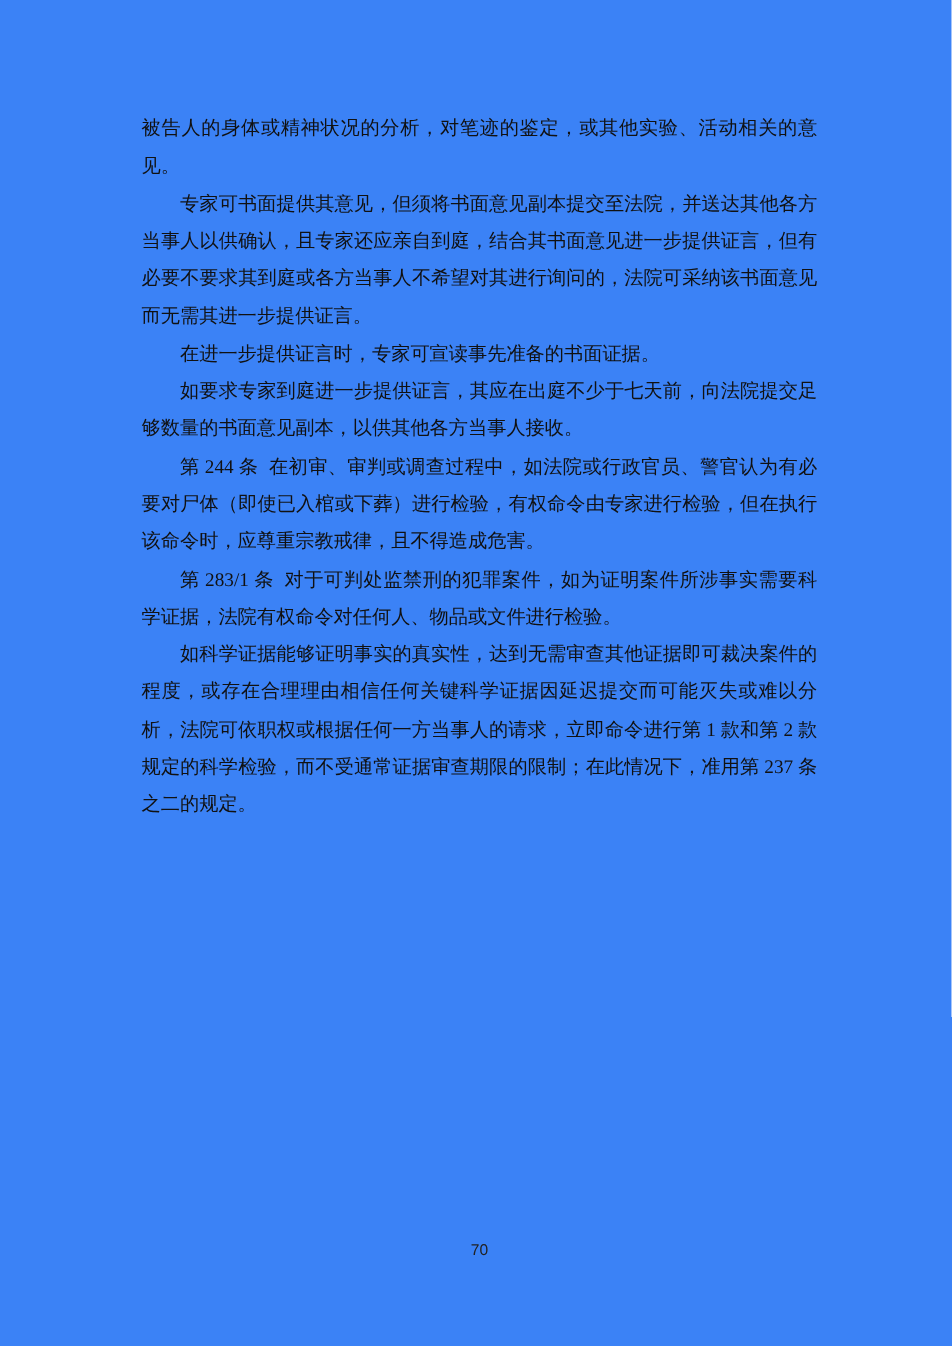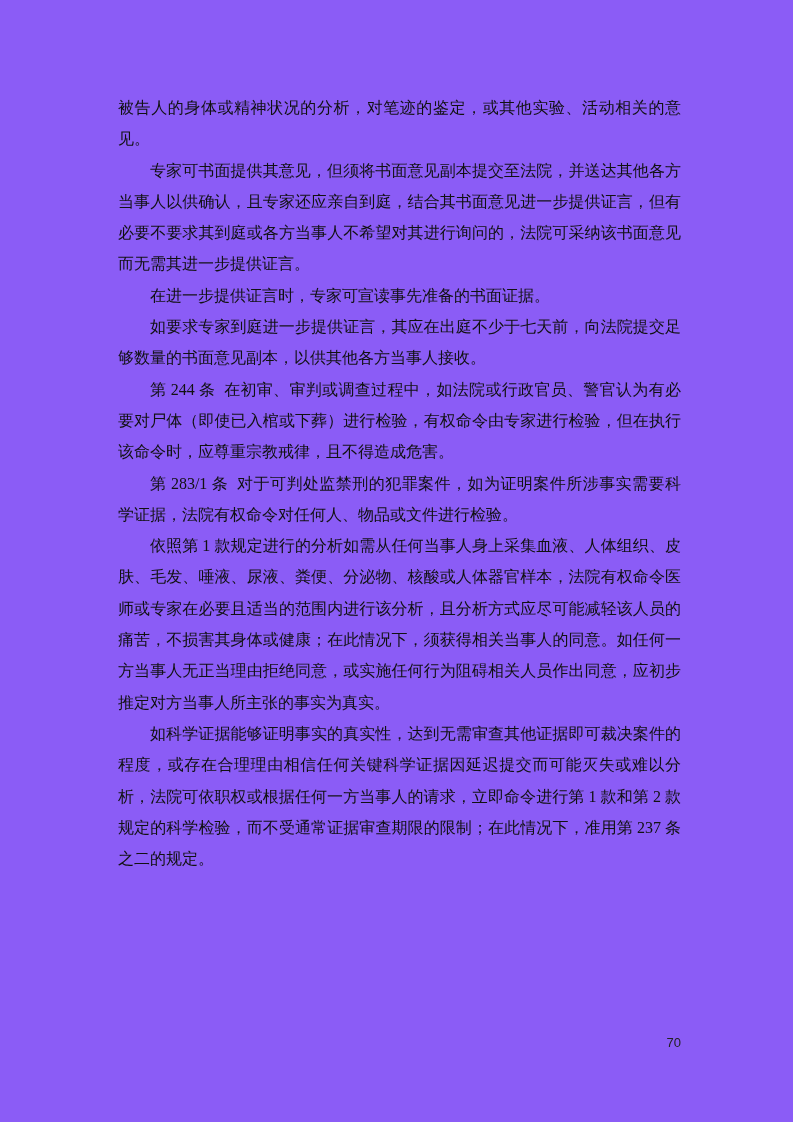--- a/index.html
+++ b/index.html
@@ -4,21 +4,21 @@
 <style>
   html, body {
     margin: 0;
     padding: 0;
     background: #ffffff;
   }
   .page {
     position: relative;
     width: 793px;
     height: 1122px;
-    background: #8b5cf6;
+    background: #3b82f6;
     overflow: hidden;
     font-family: "Liberation Serif", "DejaVu Serif", serif;
     color: #111111;
   }
   .text-block {
     position: absolute;
     left: 118px;
     top: 92px;
     width: 563px;
   }
@@ -36,38 +36,37 @@
   }
   .lead {
     font-weight: normal;
     margin-right: 0.55em;
   }
   .footer {
     position: absolute;
     left: 118px;
     top: 1033px;
     width: 563px;
-    text-align: right;
+    text-align: center;
   }
   .page-number {
     font-family: "Liberation Sans", "DejaVu Sans", sans-serif;
     font-size: 13px;
     color: #222222;
   }
 </style>
 </head>
 <body>
 
 <div class="page">
   <div class="text-block" id="paragraphs">
       <p class="para"><span>被告人的身体或精神状况的分析，对笔迹的鉴定，或其他实验、活动相关的意见。</span></p>
       <p class="para indent"><span>专家可书面提供其意见，但须将书面意见副本提交至法院，并送达其他各方当事人以供确认，且专家还应亲自到庭，结合其书面意见进一步提供证言，但有必要不要求其到庭或各方当事人不希望对其进行询问的，法院可采纳该书面意见而无需其进一步提供证言。</span></p>
       <p class="para indent"><span>在进一步提供证言时，专家可宣读事先准备的书面证据。</span></p>
       <p class="para indent"><span>如要求专家到庭进一步提供证言，其应在出庭不少于七天前，向法院提交足够数量的书面意见副本，以供其他各方当事人接收。</span></p>
       <p class="para indent"><b class="lead">第 244 条</b><span>在初审、审判或调查过程中，如法院或行政官员、警官认为有必要对尸体（即使已入棺或下葬）进行检验，有权命令由专家进行检验，但在执行该命令时，应尊重宗教戒律，且不得造成危害。</span></p>
       <p class="para indent"><b class="lead">第 283/1 条</b><span>对于可判处监禁刑的犯罪案件，如为证明案件所涉事实需要科学证据，法院有权命令对任何人、物品或文件进行检验。</span></p>
-      <p class="para indent"><span>依照第 1 款规定进行的分析如需从任何当事人身上采集血液、人体组织、皮肤、毛发、唾液、尿液、粪便、分泌物、核酸或人体器官样本，法院有权命令医师或专家在必要且适当的范围内进行该分析，且分析方式应尽可能减轻该人员的痛苦，不损害其身体或健康；在此情况下，须获得相关当事人的同意。如任何一方当事人无正当理由拒绝同意，或实施任何行为阻碍相关人员作出同意，应初步推定对方当事人所主张的事实为真实。</span></p>
       <p class="para indent"><span>如科学证据能够证明事实的真实性，达到无需审查其他证据即可裁决案件的程度，或存在合理理由相信任何关键科学证据因延迟提交而可能灭失或难以分析，法院可依职权或根据任何一方当事人的请求，立即命令进行第 1 款和第 2 款规定的科学检验，而不受通常证据审查期限的限制；在此情况下，准用第 237 条之二的规定。</span></p>
     </div>
   <div class="footer">
     <span class="page-number">70</span>
   </div>
 </div>
 
 </body></html>

